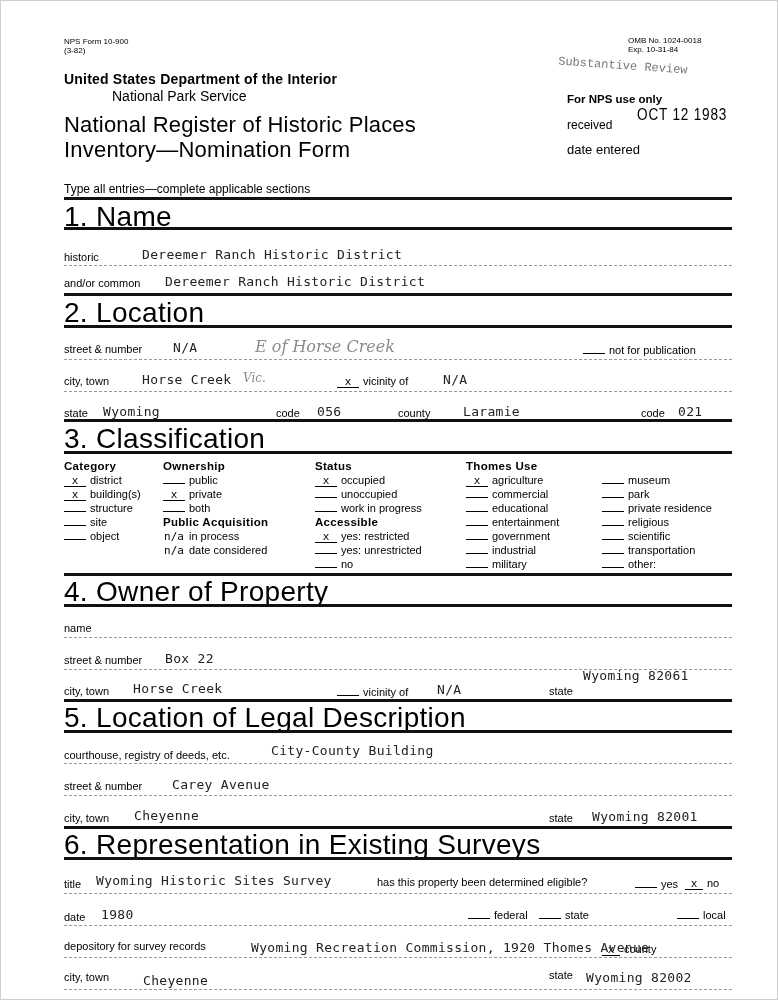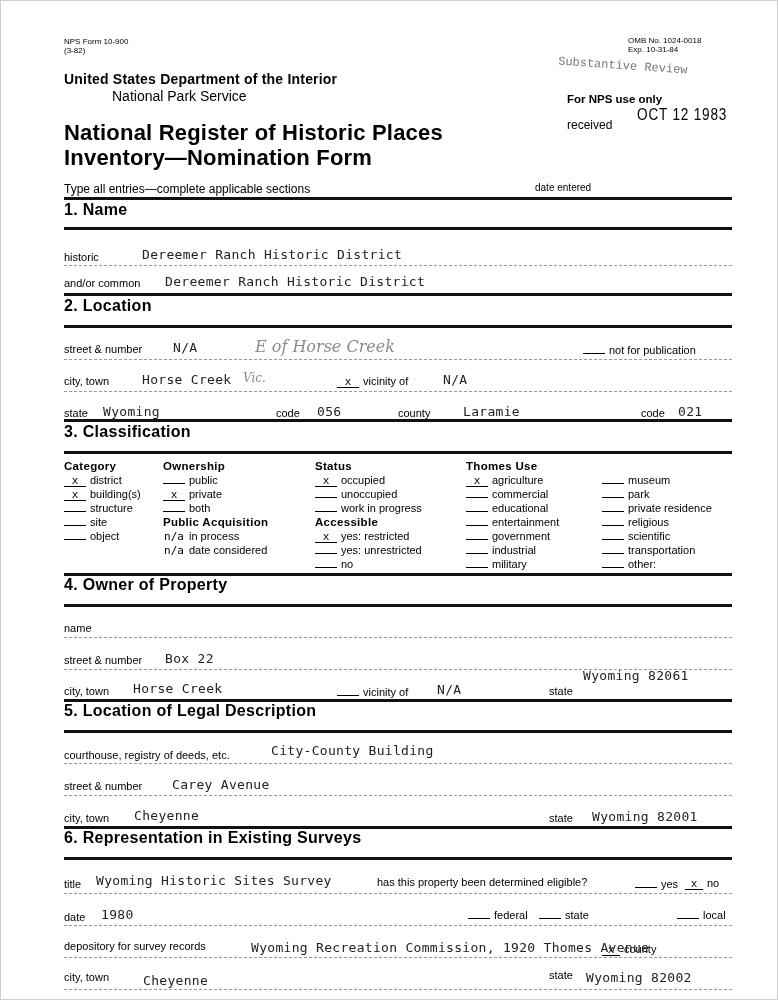--- a/index.html
+++ b/index.html
@@ -3,24 +3,24 @@
 <meta charset="utf-8">
 <style>
   html, body { margin: 0; padding: 0; background: #fff; }
   body { width: 778px; height: 1000px; position: relative; overflow: hidden; color: #000;
          font-family: "Liberation Sans", sans-serif; }
   .page { position: absolute; left: 0; top: 0; width: 778px; height: 1000px; border: 1px solid #cfcfcf; box-sizing: border-box; }
   .abs { position: absolute; white-space: nowrap; }
   .tiny { font-size: 8px; line-height: 9px; }
   .dept { font-weight: bold; font-size: 14px; letter-spacing: 0.2px; }
   .nps { font-size: 14px; }
-  .bigtitle { font-weight: bold; font-size: 22px; line-height: 26px; letter-spacing: 0.2px; margin-top: 8px; }
+  .bigtitle { font-weight: normal; font-size: 22px; line-height: 26px; letter-spacing: 0.2px; }
   .instr { font-size: 12px; line-height: 14px; }
   .instr i { font-style: italic; }
-  .sec-title { font-weight: bold; font-size: 16px; letter-spacing: 0.3px; }
+  .sec-title { font-weight: normal; font-size: 28px; letter-spacing: 0.3px; }
   .rule-thick { position: absolute; left: 63px; width: 668px; height: 3px; background: #111; }
   .rule-thin { position: absolute; left: 63px; width: 668px; height: 0; border-top: 1px dashed #9a9a9a; }
   .lbl { font-size: 11px; }
   .typed { font-family: "DejaVu Sans Mono", monospace; font-size: 13px; color: #222; letter-spacing: 0.3px; }
   .hand { font-family: "DejaVu Serif", serif; font-style: italic; font-size: 12px; color: #8a8a8a; }
   .stamp { font-family: "Liberation Mono", monospace; color: #777; font-size: 12px; }
   .datestamp { font-family: "Liberation Sans Narrow","Liberation Sans", sans-serif; font-size: 17px; letter-spacing: 1px; transform: scaleX(0.8); transform-origin: left; }
   .blank { display: inline-block; width: 22px; border-bottom: 1px solid #000; text-align: center; font-size: 11px; line-height: 10px; height: 10px; margin-right: 4px; font-family: "DejaVu Sans Mono", monospace; }
   .cls-col { position: absolute; top: 458px; font-size: 11px; line-height: 14px; }
   .cls-col .hdr { font-weight: bold; font-size: 11.5px; letter-spacing: 0.3px; }
@@ -37,21 +37,21 @@
   <div class="abs tiny" style="left:627px;top:44px;">Exp. 10-31-84</div>
 
   <div class="abs stamp" style="left:557px;top:58px;transform:rotate(4deg);">Substantive Review</div>
 
   <div class="abs dept" style="left:63px;top:70px;">United States Department of the Interior</div>
   <div class="abs nps" style="left:63px;top:87px;margin-left:48px;">National Park Service</div>
 
   <div class="abs" style="left:566px;top:92px;font-size:11.5px;font-weight:bold;">For NPS use only</div>
   <div class="abs" style="left:566px;top:117px;font-size:12px;">received</div>
   <div class="abs datestamp" style="left:636px;top:104px;">OCT 12 1983</div>
-  <div class="abs" style="left:534px;top:141px;font-size:10px;margin-top:40px;">date entered</div>
+  <div class="abs" style="left:566px;top:141px;font-size:13px;">date entered</div>
 
   <div class="abs bigtitle" style="left:63px;top:111px;">National Register of Historic Places</div>
   <div class="abs bigtitle" style="left:63px;top:136px;">Inventory—Nomination Form</div>
 
   <div class="abs instr" style="left:63px;top:181px;">Type all entries—complete applicable sections</div>
 
   <div class="rule-thick" style="top:196px;"></div>
   <div class="abs sec-title" style="left:63px;top:200px;">1. Name</div>
   <div class="rule-thick" style="top:226px;"></div>
   <div class="abs lbl" style="left:63px;top:250px;">historic</div>

